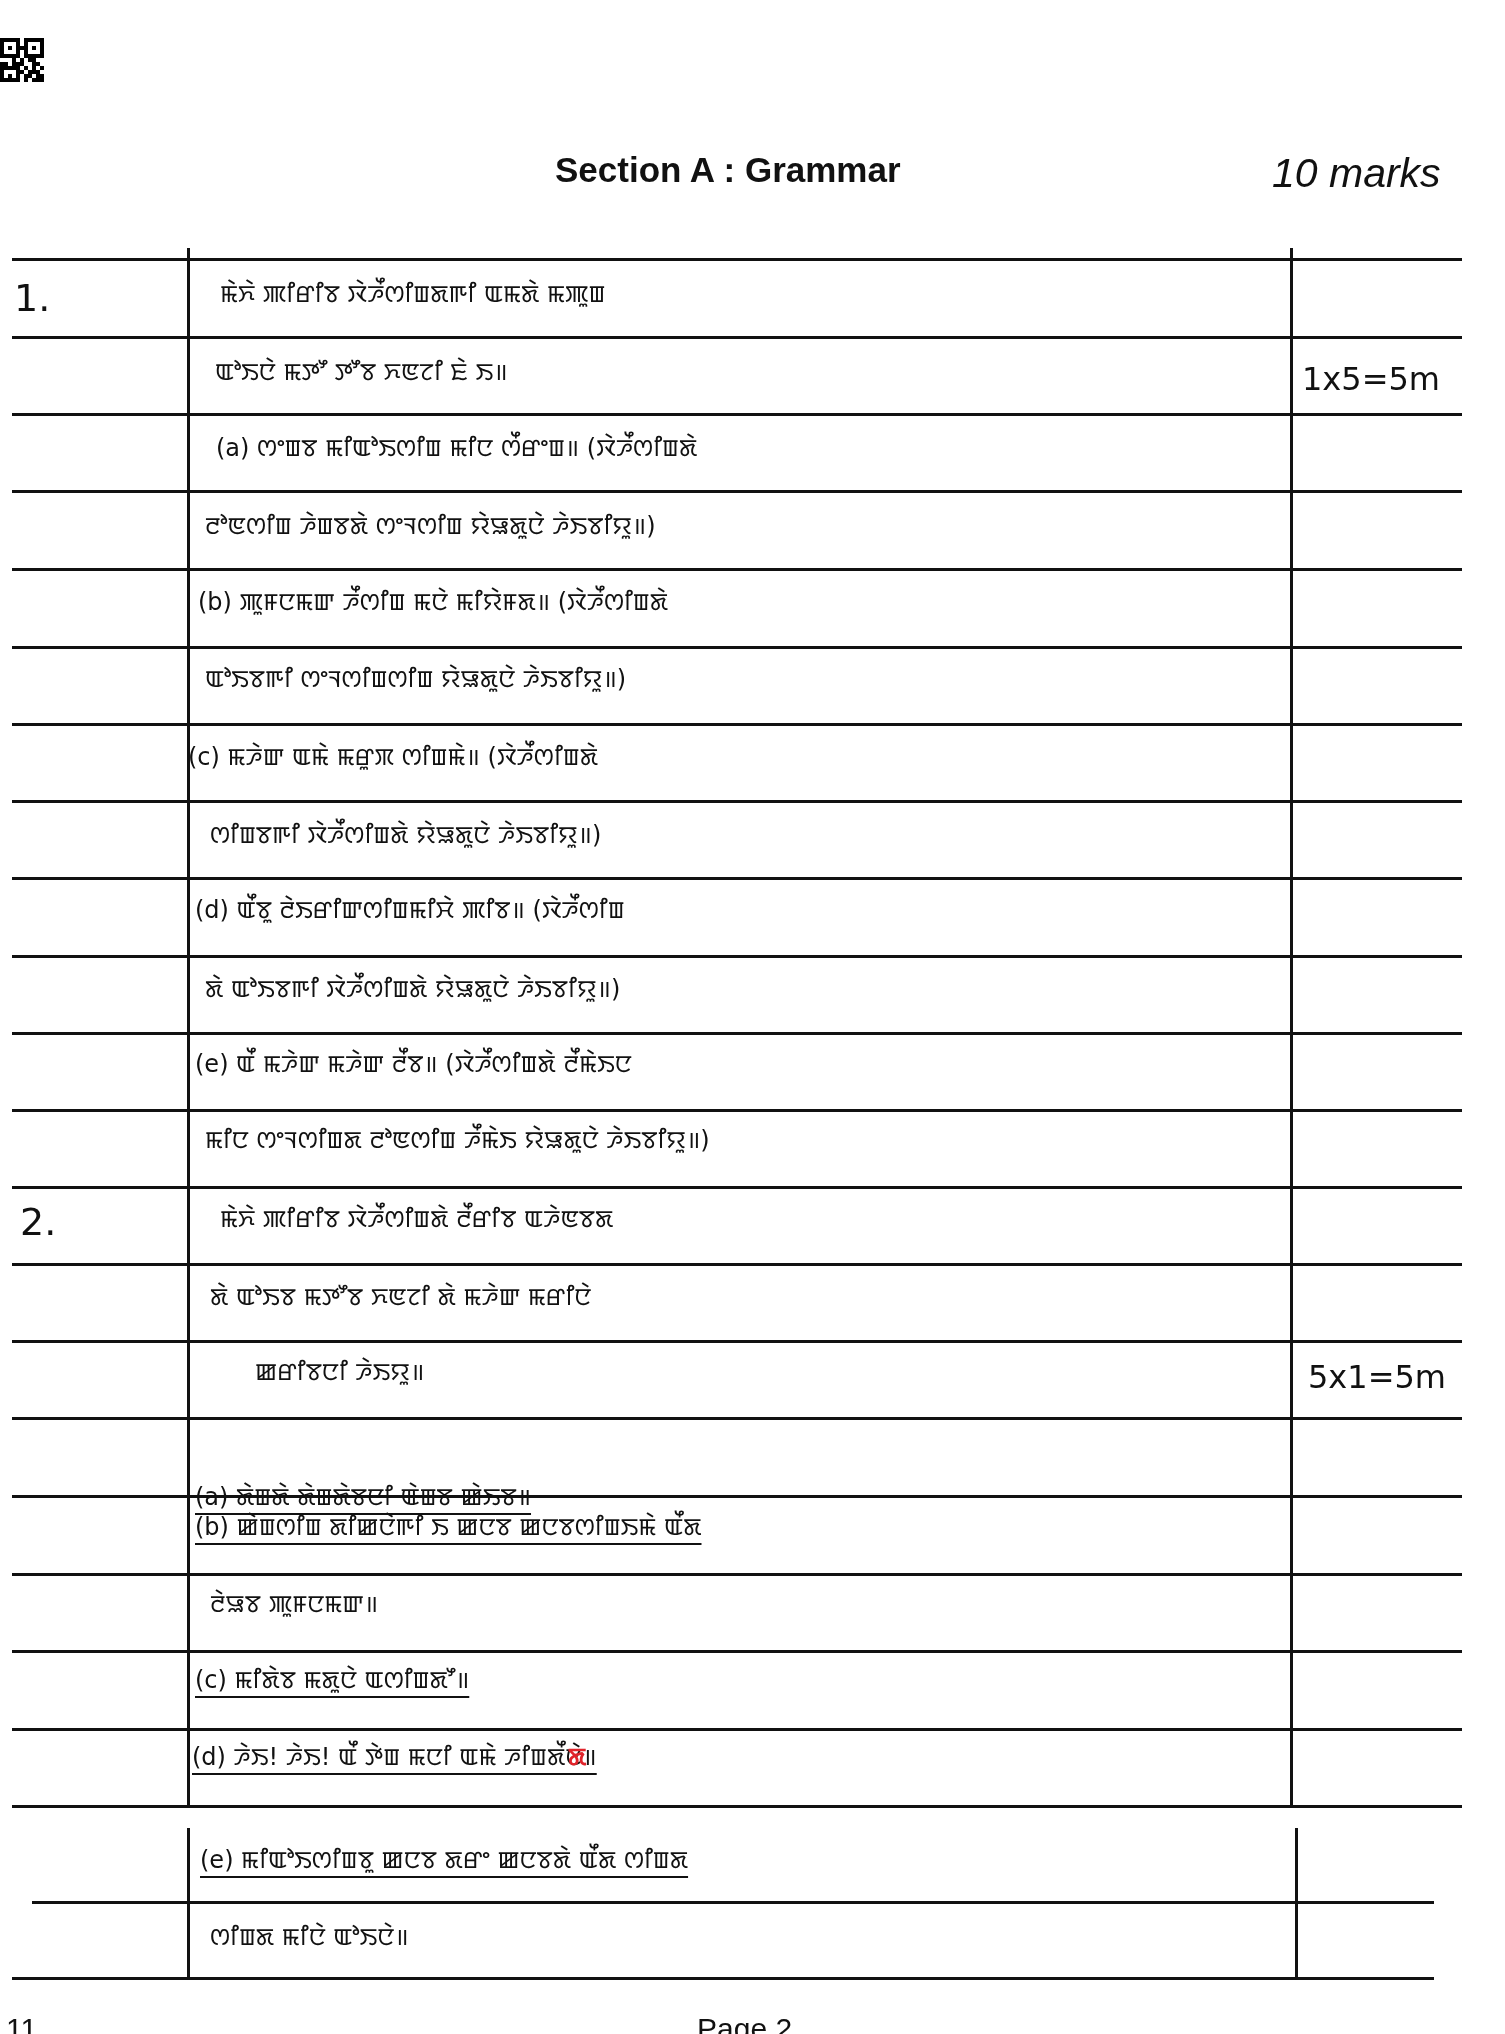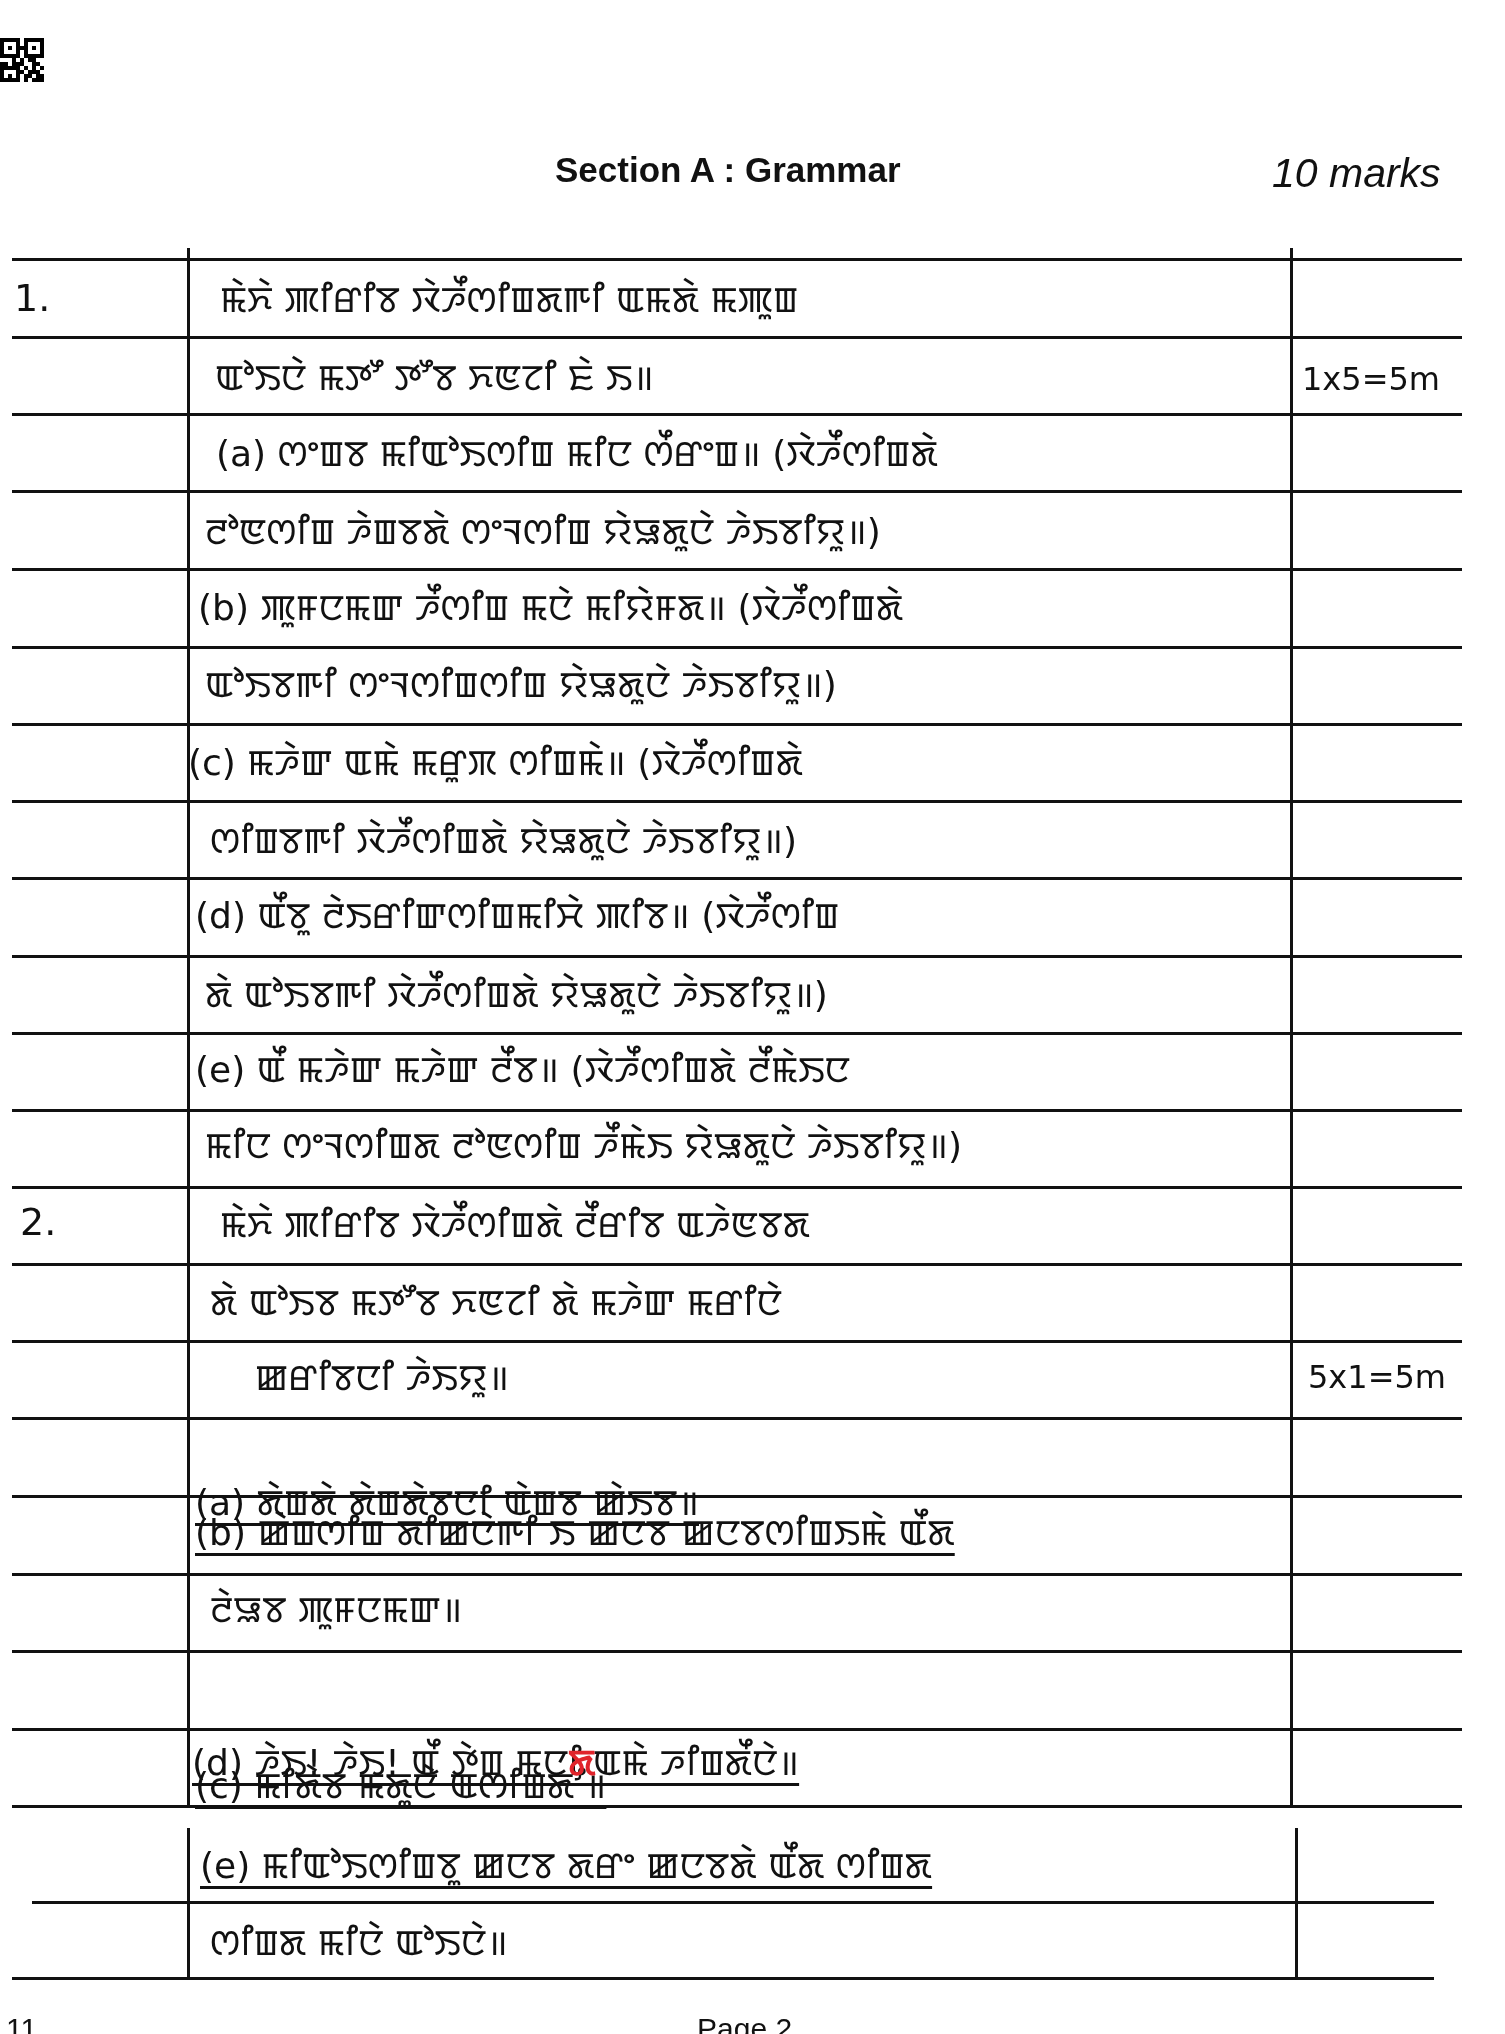--- a/index.html
+++ b/index.html
@@ -4,21 +4,21 @@
 <style>
   html, body { margin:0; padding:0; background:#ffffff; }
   body { width:1505px; height:2034px; position:relative; overflow:hidden; font-family:"DejaVu Sans", sans-serif; color:#111; }
   .qr { position:absolute; left:0; top:38px; width:44px; height:44px; display:grid; grid-template-columns:repeat(11,4px); grid-template-rows:repeat(11,4px); }
   .qr span { width:4px; height:4px; }
   .qr .b { background:#000; }
   .title { position:absolute; top:150px; left:555px; font-family:"Liberation Sans", sans-serif; font-weight:bold; font-size:35px; letter-spacing:0px; }
   .marks-total { position:absolute; top:150px; left:1272px; font-family:"Liberation Sans", sans-serif; font-style:italic; font-size:41px; }
   .hline { position:absolute; height:3px; background:#111; }
   .vline { position:absolute; width:3px; background:#111; }
-  .cell-text { position:absolute; font-family:"DejaVu Sans", sans-serif; font-size:36px; white-space:nowrap; color:#111; line-height:1; }
+  .cell-text { position:absolute; font-family:"DejaVu Sans", sans-serif; font-size:24px; white-space:nowrap; color:#111; line-height:1; }
   .qnum { position:absolute; font-family:"DejaVu Sans", sans-serif; font-size:38px; color:#111; }
   .marks { position:absolute; font-family:"DejaVu Sans", sans-serif; font-size:32px; color:#111; }
   .red { color:#e0242b; }
   .ul { text-decoration:underline; text-underline-offset:8px; }
   .footer-left { position:absolute; left:6px; top:2012px; font-family:"Liberation Sans", sans-serif; font-size:30px; }
   .footer-center { position:absolute; left:697px; top:2012px; font-family:"Liberation Sans", sans-serif; font-size:30px; }
 </style>
 </head>
 <body>
 
@@ -202,20 +202,20 @@
 <div class="cell-text" style="left:205px; top:977px;">ꯗꯥ ꯑꯣꯏꯕꯒꯤ ꯋꯥꯍꯩꯁꯤꯡꯗꯥ ꯌꯥꯎꯗꯨꯅꯥ ꯍꯥꯏꯕꯤꯌꯨ॥)</div>
 <div class="cell-text" style="left:195px; top:1052px;">(e) ꯑꯩ ꯃꯍꯥꯛ ꯃꯍꯥꯛ ꯂꯩꯕ॥ (ꯋꯥꯍꯩꯁꯤꯡꯗꯥ ꯂꯩꯃꯥꯏꯅ</div>
 <div class="cell-text" style="left:205px; top:1128px;">ꯃꯤꯅ ꯁꯦꯜꯁꯤꯡꯗ ꯂꯣꯟꯁꯤꯡ ꯍꯩꯃꯥꯏ ꯌꯥꯎꯗꯨꯅꯥ ꯍꯥꯏꯕꯤꯌꯨ॥)</div>
 
 <div class="cell-text" style="left:220px; top:1207px;">ꯃꯥꯈꯥ ꯄꯤꯔꯤꯕ ꯋꯥꯍꯩꯁꯤꯡꯗꯥ ꯂꯩꯔꯤꯕ ꯑꯍꯥꯟꯕꯗ</div>
 <div class="cell-text" style="left:210px; top:1285px;">ꯗꯥ ꯑꯣꯏꯕ ꯃꯇꯧꯕ ꯈꯟꯖꯤ ꯗꯥ ꯃꯍꯥꯛ ꯃꯔꯤꯅꯥ</div>
 <div class="cell-text" style="left:215px; top:1360px;margin-left:40px;">ꯀꯔꯤꯕꯅꯤ ꯍꯥꯏꯌꯨ॥</div>
 <div class="cell-text ul" style="left:195px; top:1485px;">(a) ꯗꯥꯡꯗꯥ ꯗꯥꯡꯗꯥꯕꯅꯤ ꯑꯥꯡꯕ ꯀꯥꯏꯕ॥</div>
 <div class="cell-text ul" style="left:195px; top:1515px;">(b) ꯀꯥꯡꯁꯤꯡ ꯗꯤꯀꯅꯥꯒꯤ ꯏ ꯀꯅꯕ ꯀꯅꯕꯁꯤꯡꯏꯃꯥ ꯑꯩꯗ</div>
 <div class="cell-text" style="left:210px; top:1592px;">ꯂꯥꯎꯕ ꯄꯨꯝꯅꯃꯛ॥</div>
-<div class="cell-text ul" style="left:195px; top:1768px;">(c) ꯃꯤꯗꯥꯕ ꯃꯗꯨꯅꯥ ꯑꯁꯤꯡꯗꯧ॥</div>
+<div class="cell-text ul" style="left:195px; top:1668px;">(c) ꯃꯤꯗꯥꯕ ꯃꯗꯨꯅꯥ ꯑꯁꯤꯡꯗꯧ॥</div>
 <div class="cell-text ul" style="left:192px; top:1745px;">(d) ꯍꯥꯏ! ꯍꯥꯏ! ꯑꯩ ꯇꯥꯡ ꯃꯅꯤ ꯑꯃꯥ ꯍꯤꯡꯗꯩꯅꯥ॥</div>
 <span class="cell-text red" style="left:568px; top:1745px; font-weight:bold;">ꯗ</span>
 <div class="cell-text ul" style="left:200px; top:1848px;">(e) ꯃꯤꯑꯣꯏꯁꯤꯡꯕꯨ ꯀꯅꯕ ꯗꯔꯦ ꯀꯅꯕꯗꯥ ꯑꯩꯗ ꯁꯤꯡꯗ</div>
 <div class="cell-text" style="left:210px; top:1925px;">ꯁꯤꯡꯗ ꯃꯤꯅꯥ ꯑꯣꯏꯅꯥ॥</div>
 
 <div class="footer-left">11</div>
 <div class="footer-center">Page 2</div>
 
 </body></html>

